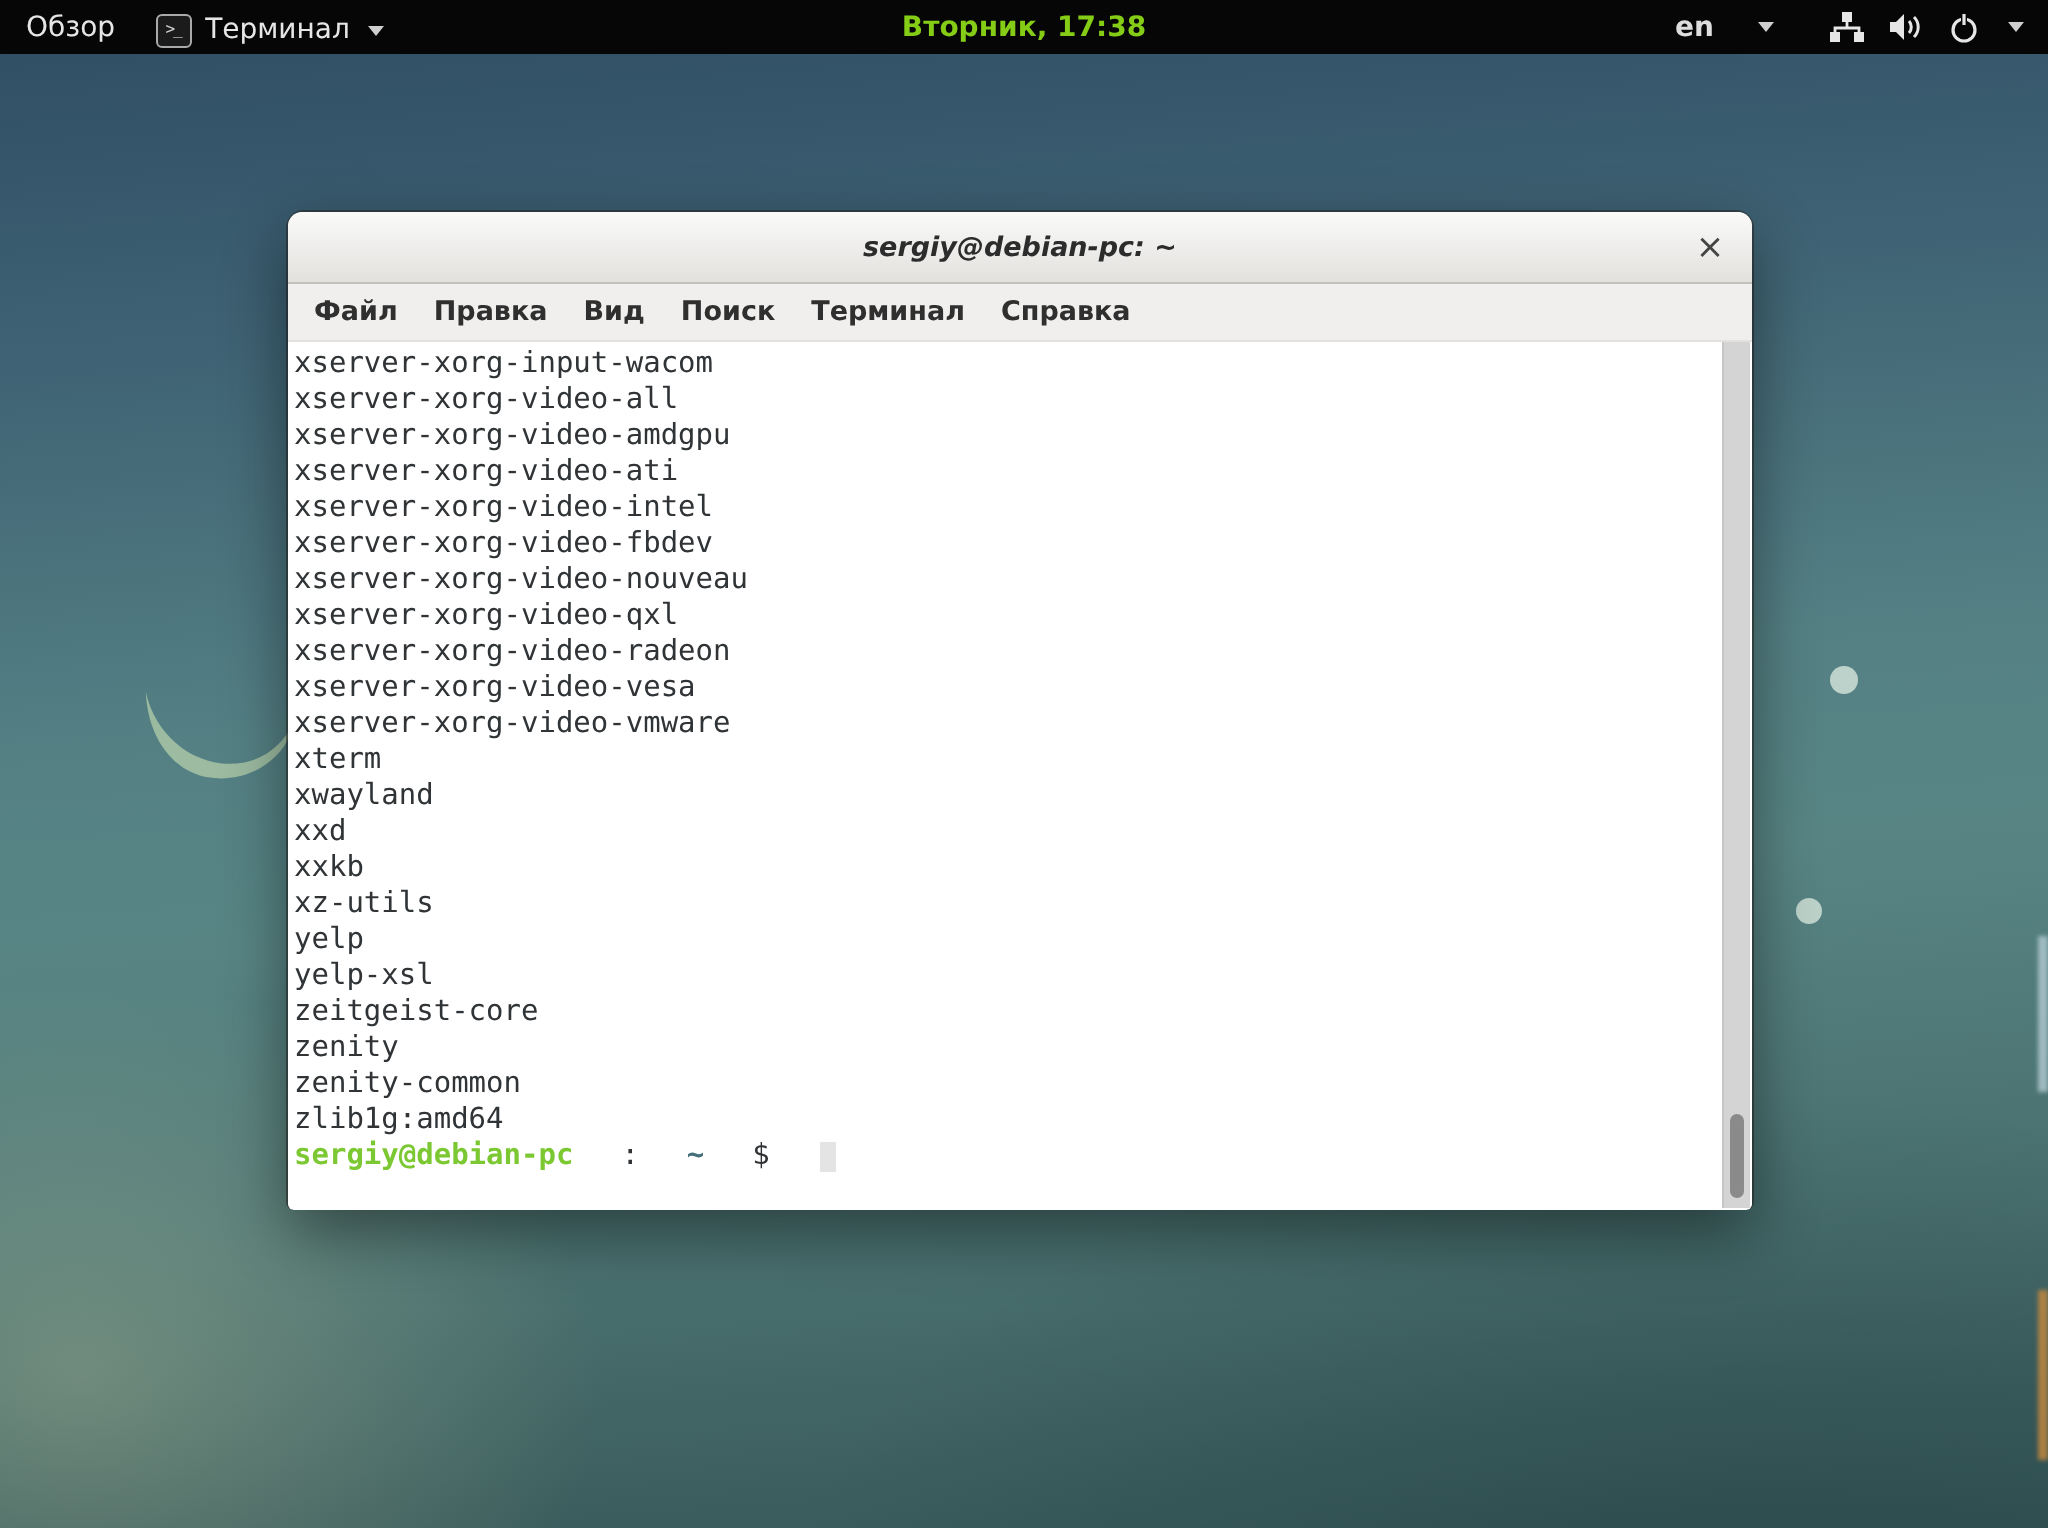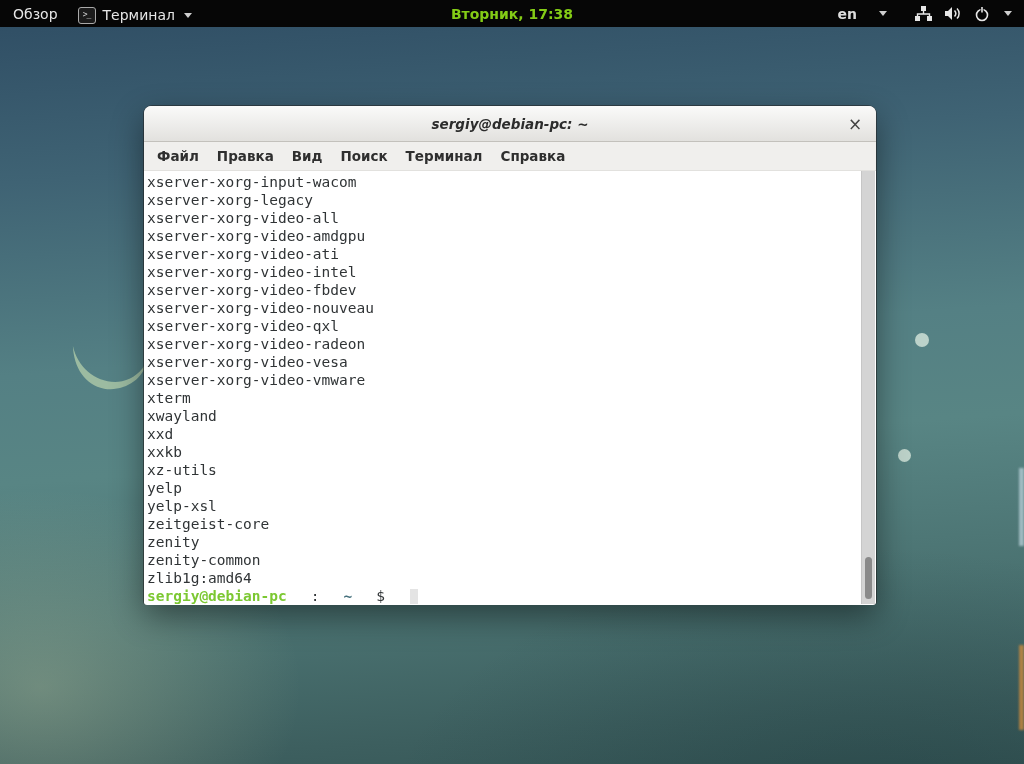--- a/index.html
+++ b/index.html
@@ -153,21 +153,20 @@
     <span class="menu-item">Файл</span>
     <span class="menu-item">Правка</span>
     <span class="menu-item">Вид</span>
     <span class="menu-item">Поиск</span>
     <span class="menu-item">Терминал</span>
     <span class="menu-item">Справка</span>
   </div>
   <div class="content">
     <div class="output">
         <div class="tline">xserver-xorg-input-wacom</div>
-        <div class="tline">xserver-xorg-legacy</div>
         <div class="tline">xserver-xorg-video-all</div>
         <div class="tline">xserver-xorg-video-amdgpu</div>
         <div class="tline">xserver-xorg-video-ati</div>
         <div class="tline">xserver-xorg-video-intel</div>
         <div class="tline">xserver-xorg-video-fbdev</div>
         <div class="tline">xserver-xorg-video-nouveau</div>
         <div class="tline">xserver-xorg-video-qxl</div>
         <div class="tline">xserver-xorg-video-radeon</div>
         <div class="tline">xserver-xorg-video-vesa</div>
         <div class="tline">xserver-xorg-video-vmware</div>

